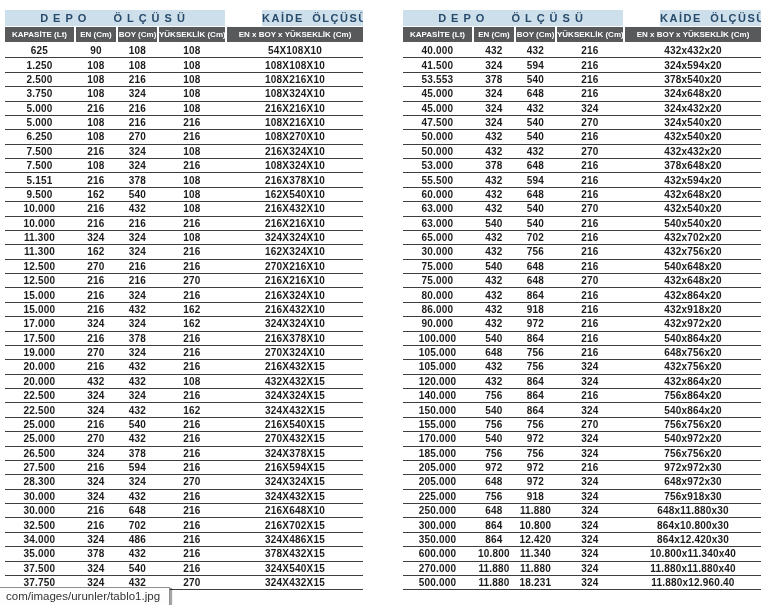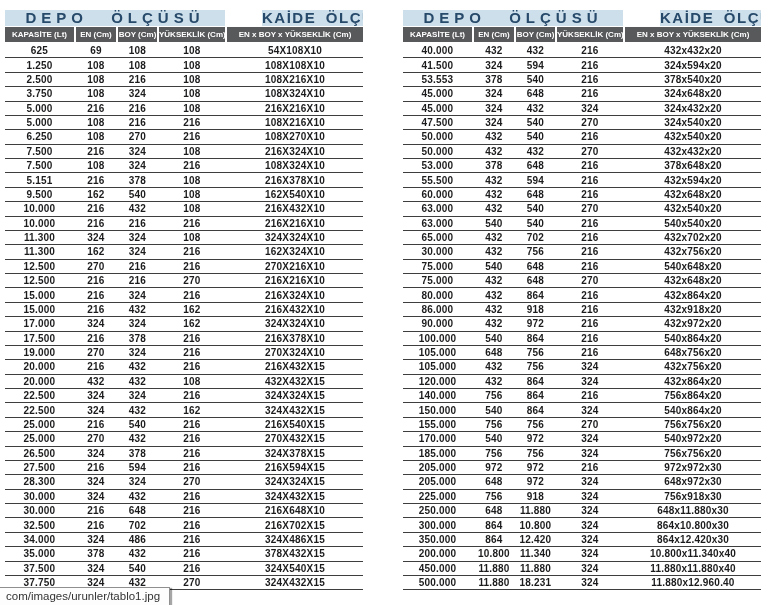--- a/index.html
+++ b/index.html
@@ -23,21 +23,21 @@
   .group-header {
     display: grid;
     grid-template-columns: 220px 1fr;
     column-gap: 3px;
     margin-bottom: 1px;
   }
   .group-cell {
     background: #cddfea;
     color: #27496a;
     font-weight: bold;
-    font-size: 15px;
+    font-size: 11px;
     line-height: 16px;
     height: 16px;
     text-align: center;
     white-space: nowrap;
     overflow: hidden;
   }
   .group-cell.g0 { letter-spacing: 5px; word-spacing: 14px; }
   .group-cell.g1 { letter-spacing: 1.5px; word-spacing: 4px; margin-left: 34px; }
 
   .col-header {
@@ -101,21 +101,21 @@
       </div>
       <div class="col-header">
         <div class="col-cell">KAPASİTE (Lt)</div>
         <div class="col-cell">EN (Cm)</div>
         <div class="col-cell">BOY (Cm)</div>
         <div class="col-cell">YÜKSEKLİK (Cm)</div>
         <div class="col-cell">EN x BOY x YÜKSEKLİK (Cm)</div>
       </div>
       <div class="data-row">
         <div class="cell">625</div>
-        <div class="cell">69</div>
+        <div class="cell">90</div>
         <div class="cell">108</div>
         <div class="cell">108</div>
         <div class="cell">54X108X10</div>
       </div>
       <div class="data-row">
         <div class="cell">1.250</div>
         <div class="cell">108</div>
         <div class="cell">108</div>
         <div class="cell">108</div>
         <div class="cell">108X108X10</div>
@@ -625,28 +625,28 @@
         <div class="cell">864x10.800x30</div>
       </div>
       <div class="data-row">
         <div class="cell">350.000</div>
         <div class="cell">864</div>
         <div class="cell">12.420</div>
         <div class="cell">324</div>
         <div class="cell">864x12.420x30</div>
       </div>
       <div class="data-row">
-        <div class="cell">200.000</div>
+        <div class="cell">600.000</div>
         <div class="cell">10.800</div>
         <div class="cell">11.340</div>
         <div class="cell">324</div>
         <div class="cell">10.800x11.340x40</div>
       </div>
       <div class="data-row">
-        <div class="cell">450.000</div>
+        <div class="cell">270.000</div>
         <div class="cell">11.880</div>
         <div class="cell">11.880</div>
         <div class="cell">324</div>
         <div class="cell">11.880x11.880x40</div>
       </div>
       <div class="data-row">
         <div class="cell">500.000</div>
         <div class="cell">11.880</div>
         <div class="cell">18.231</div>
         <div class="cell">324</div>

